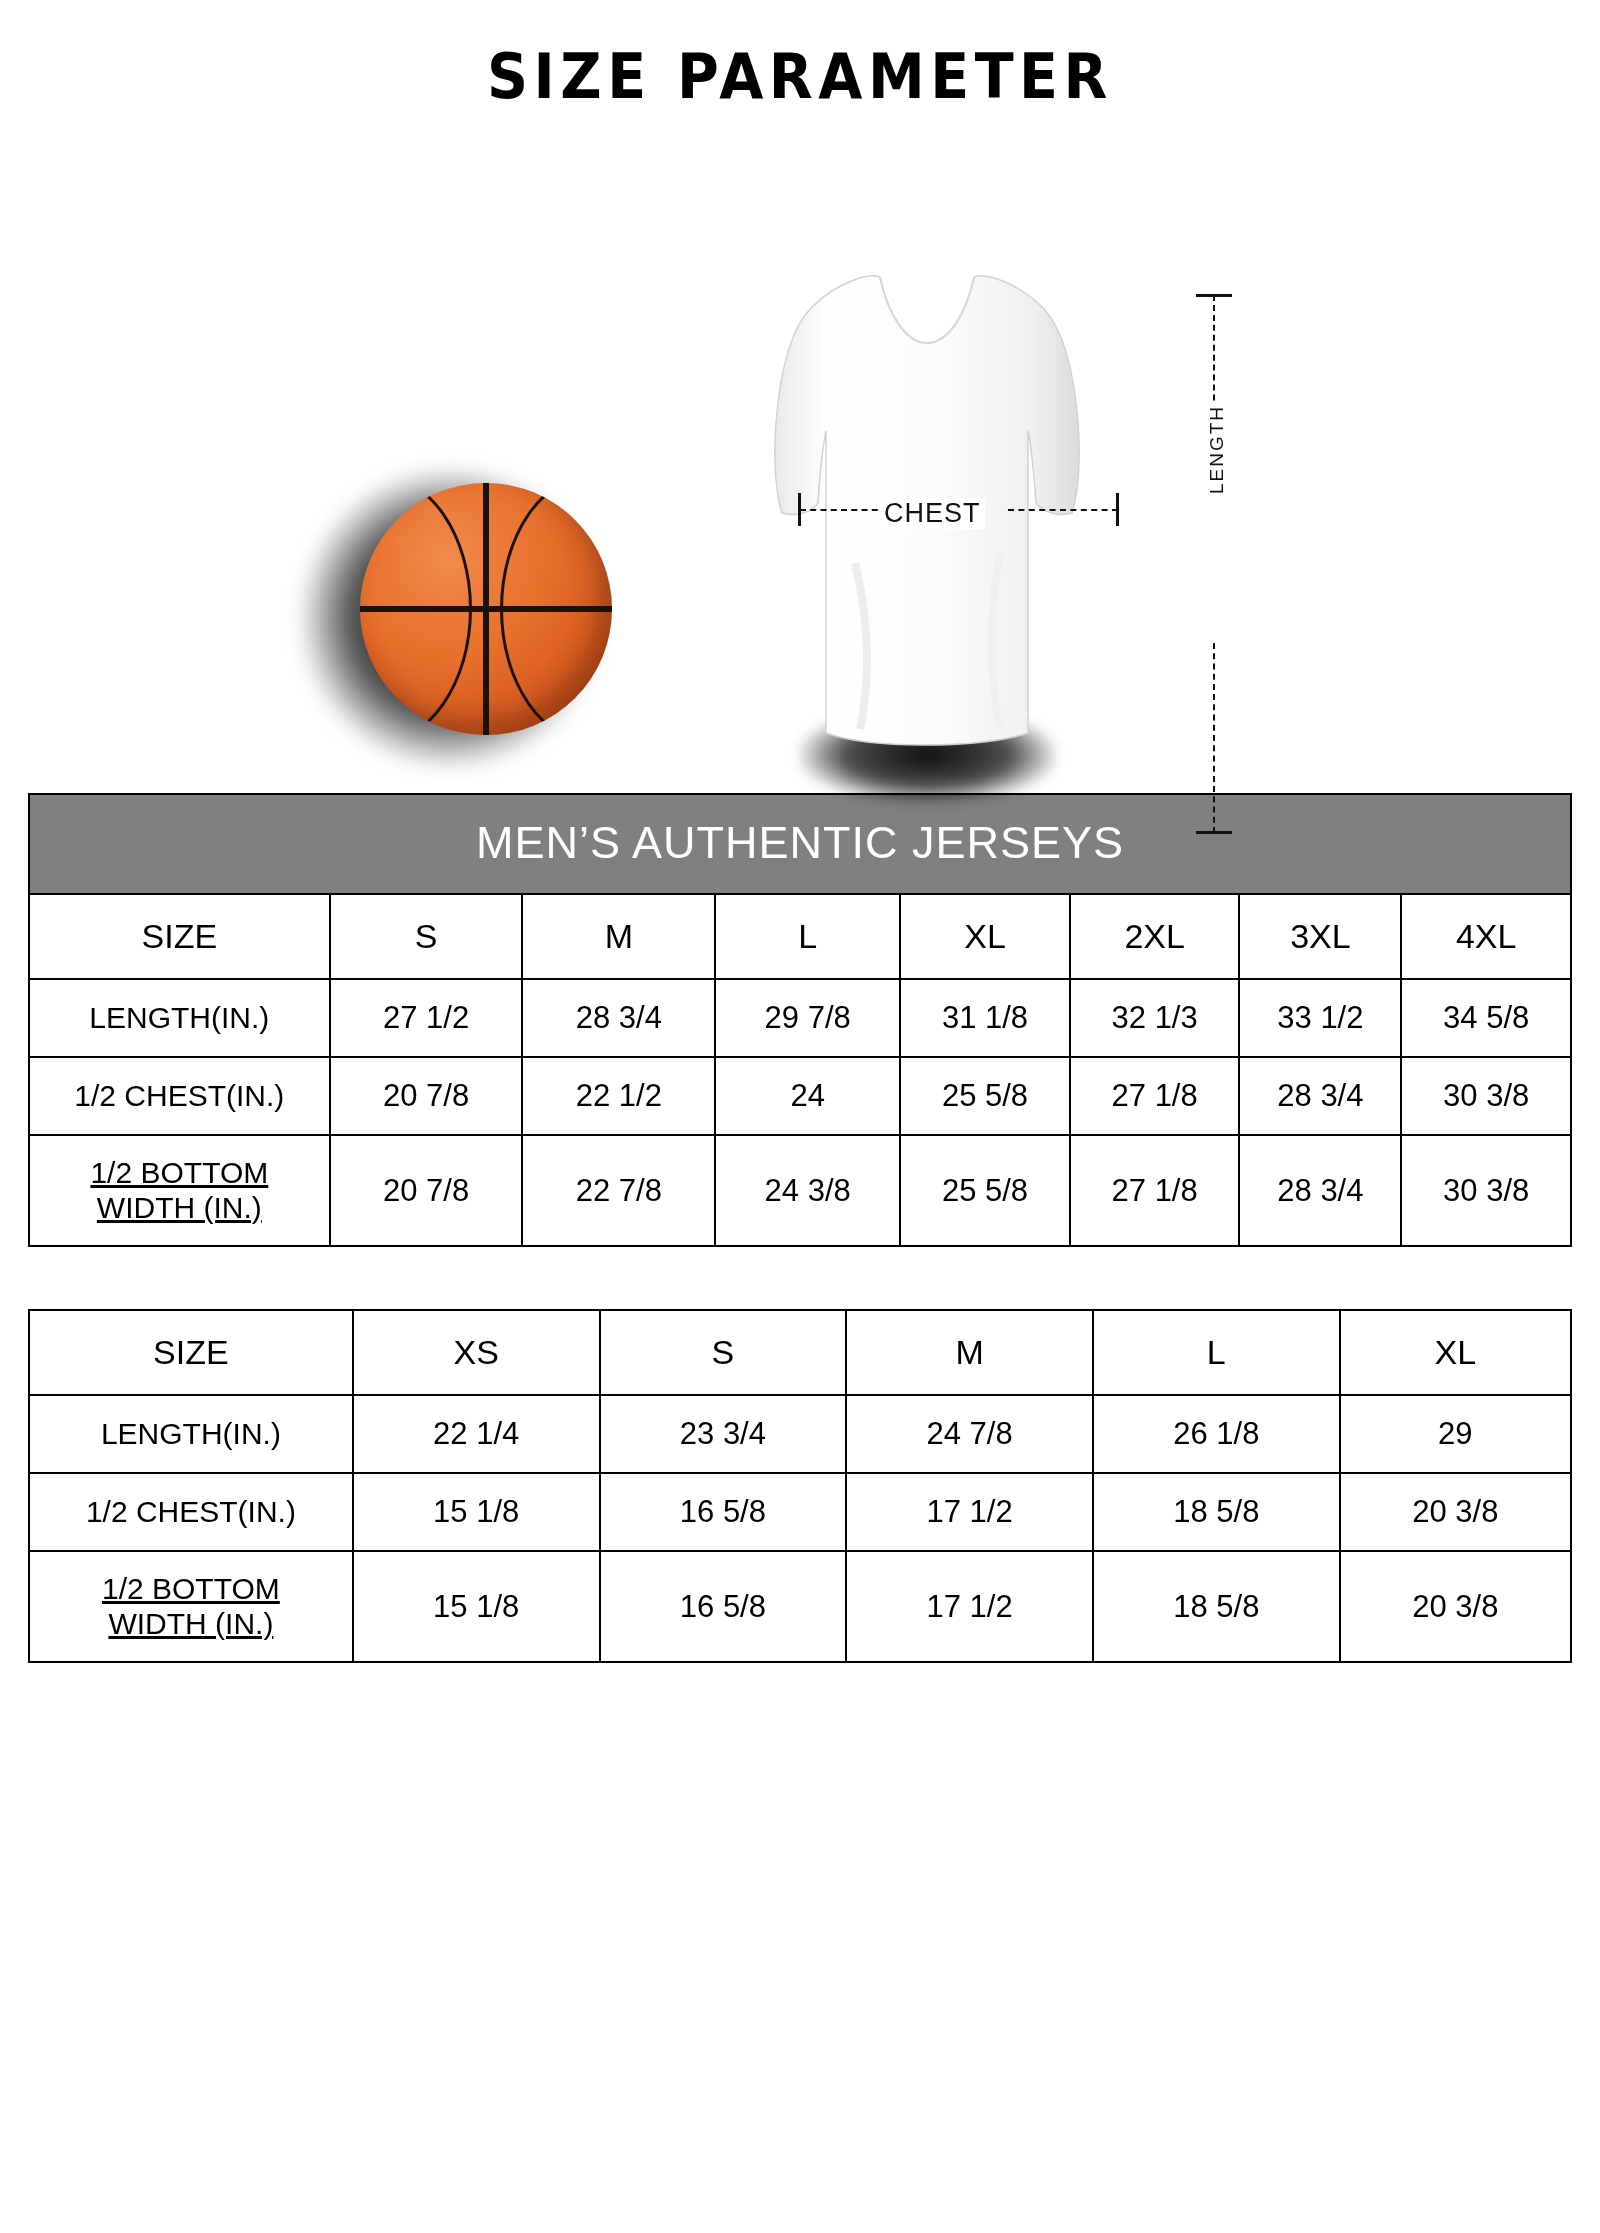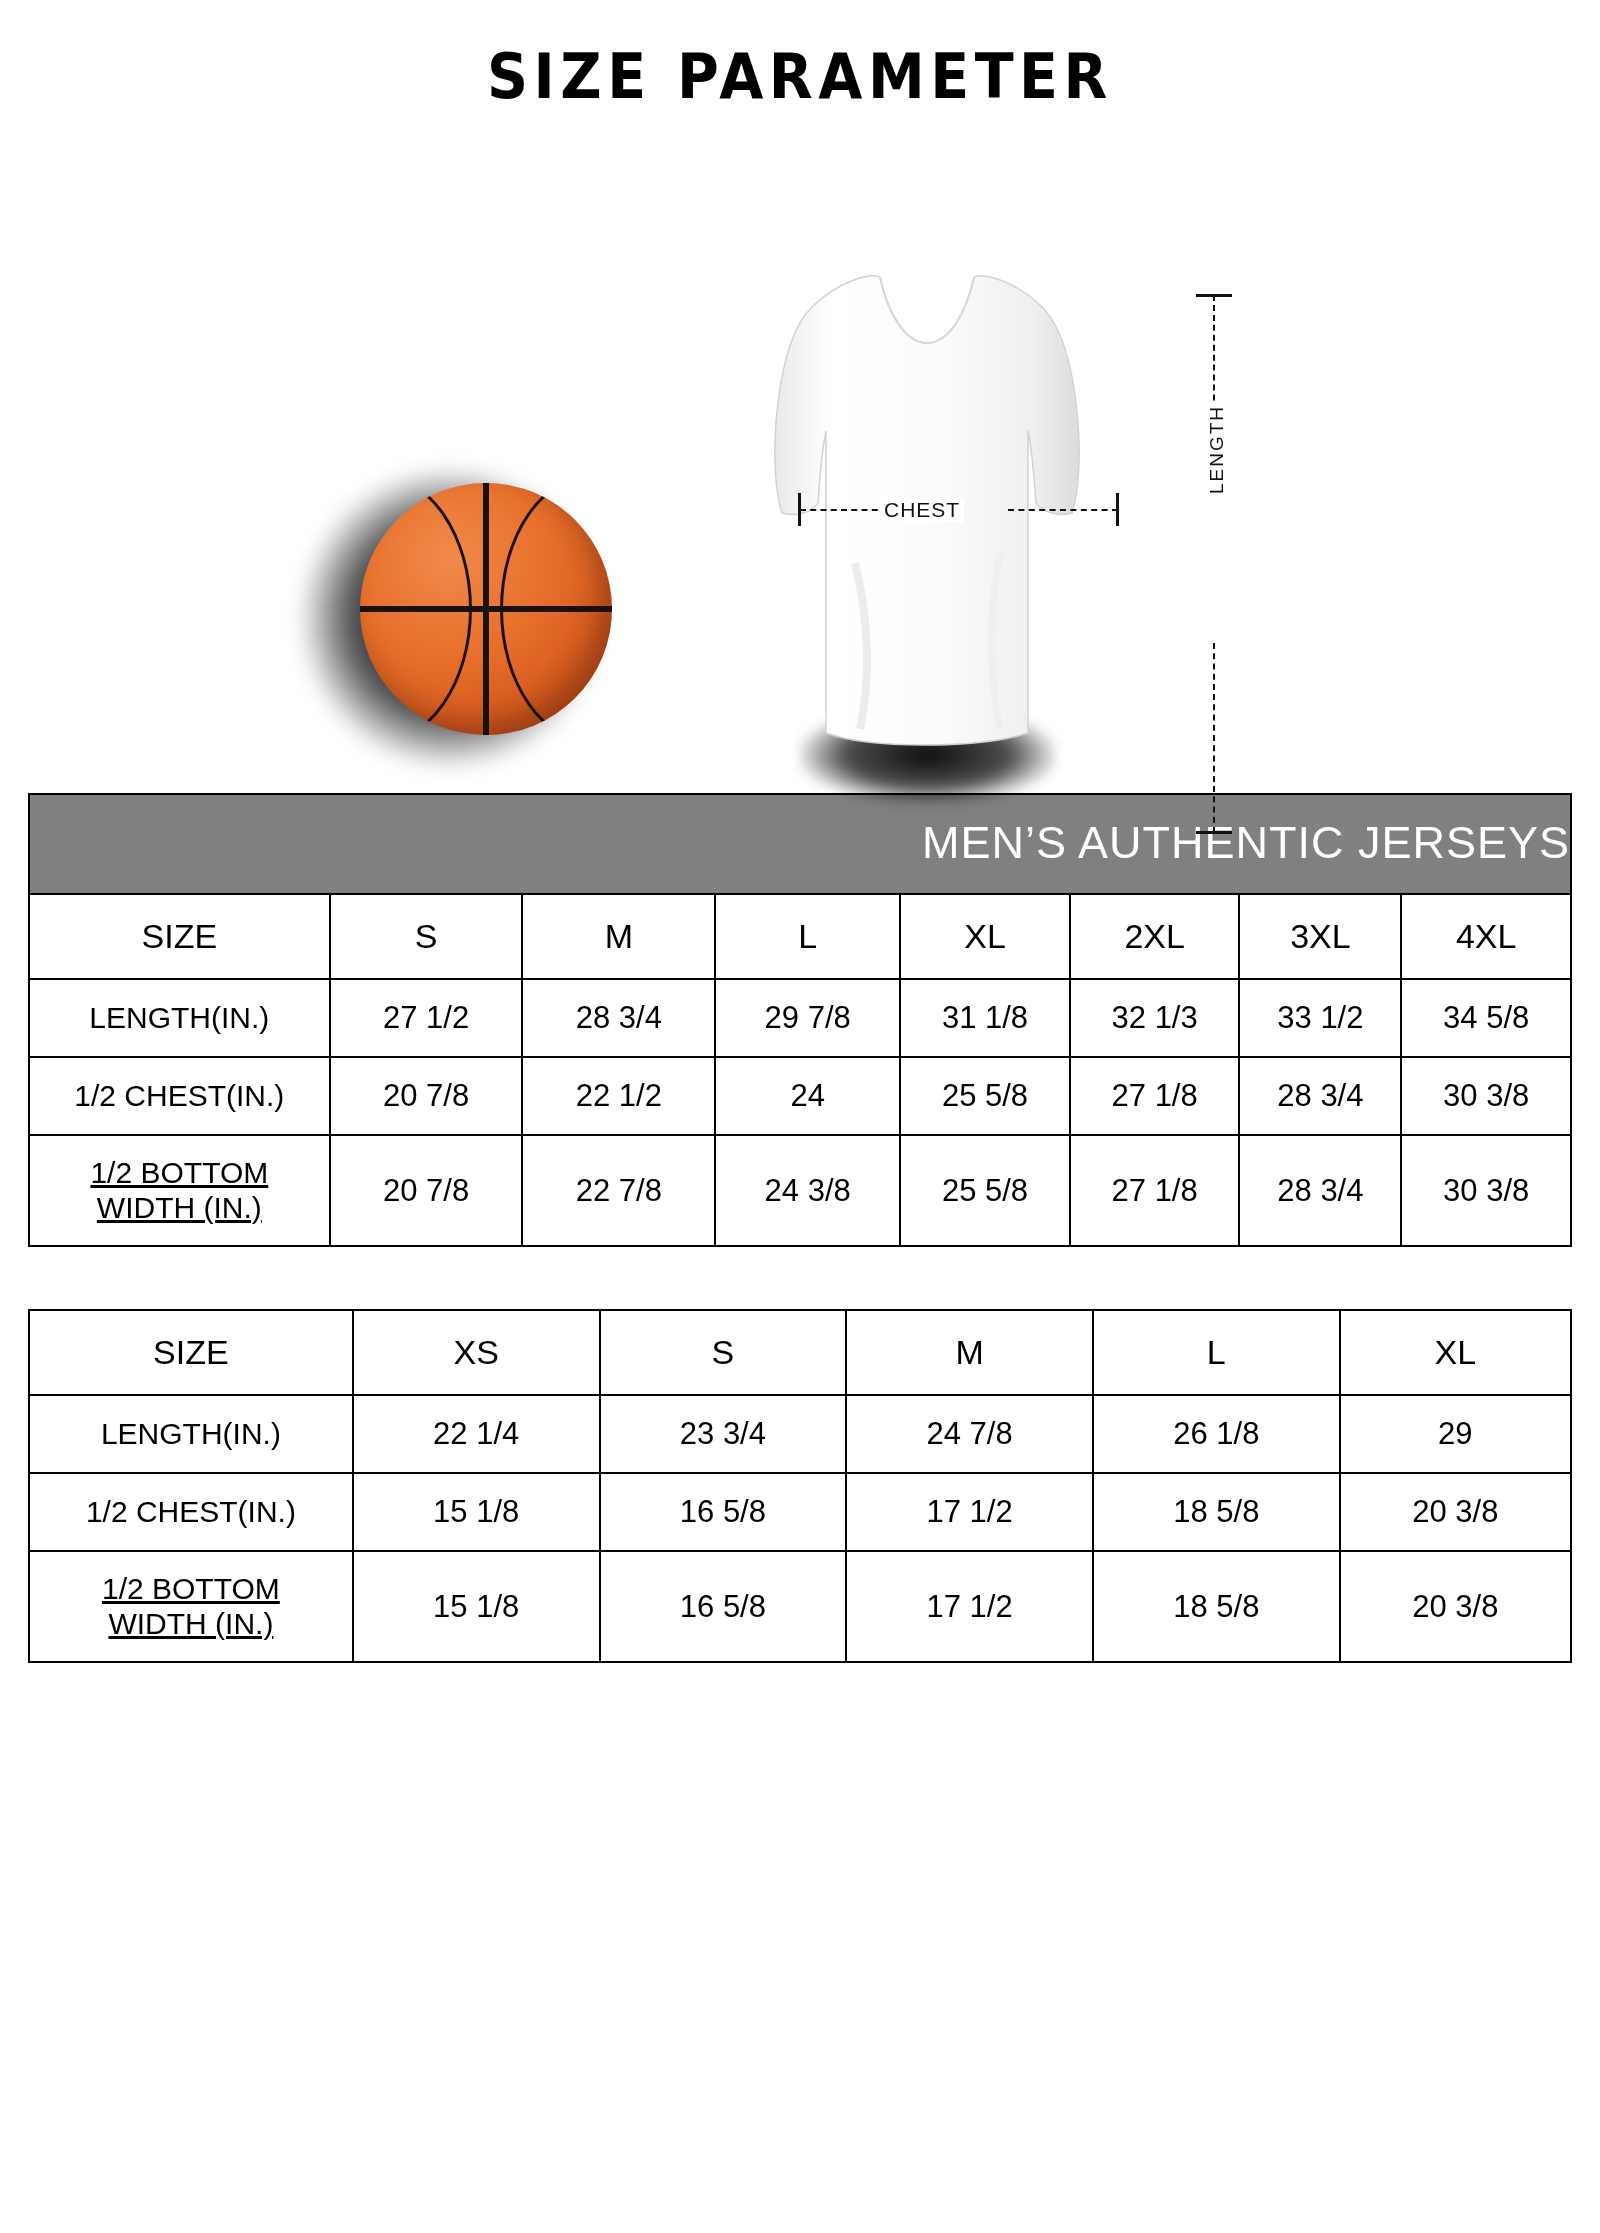--- a/index.html
+++ b/index.html
@@ -126,21 +126,21 @@
     height: 80px;
     background: radial-gradient(ellipse at 50% 40%, rgba(0,0,0,0.95) 0%, rgba(0,0,0,0.7) 45%, rgba(0,0,0,0) 75%);
     filter: blur(6px);
   }
   .jersey-svg { position: absolute; left: 0; top: 0; }
 
   
   .guide-text {
     position: absolute;
     font-family: "Liberation Sans", sans-serif;
-    font-size: 21px;
+    font-size: 27px;
     letter-spacing: 1px;
     color: #111;
     background: #fff;
     padding: 0 4px;
   }
   .chest-label {
     left: 880px;
     top: 385px;
   }
   .length-label {
@@ -168,21 +168,21 @@
 
   
   .table-block {
     margin: 0 28px;
   }
   .block-gap { height: 62px; }
 
   .tbl-header {
     background: #808080;
     color: #ffffff;
-    text-align: right;
+    text-align: center;
     font-size: 45px;
     letter-spacing: 1px;
     padding: 22px 0 24px 0;
     border: 2px solid #000;
     border-bottom: none;
     box-sizing: border-box;
   }
 
   table.size-table {
     border-collapse: collapse;

